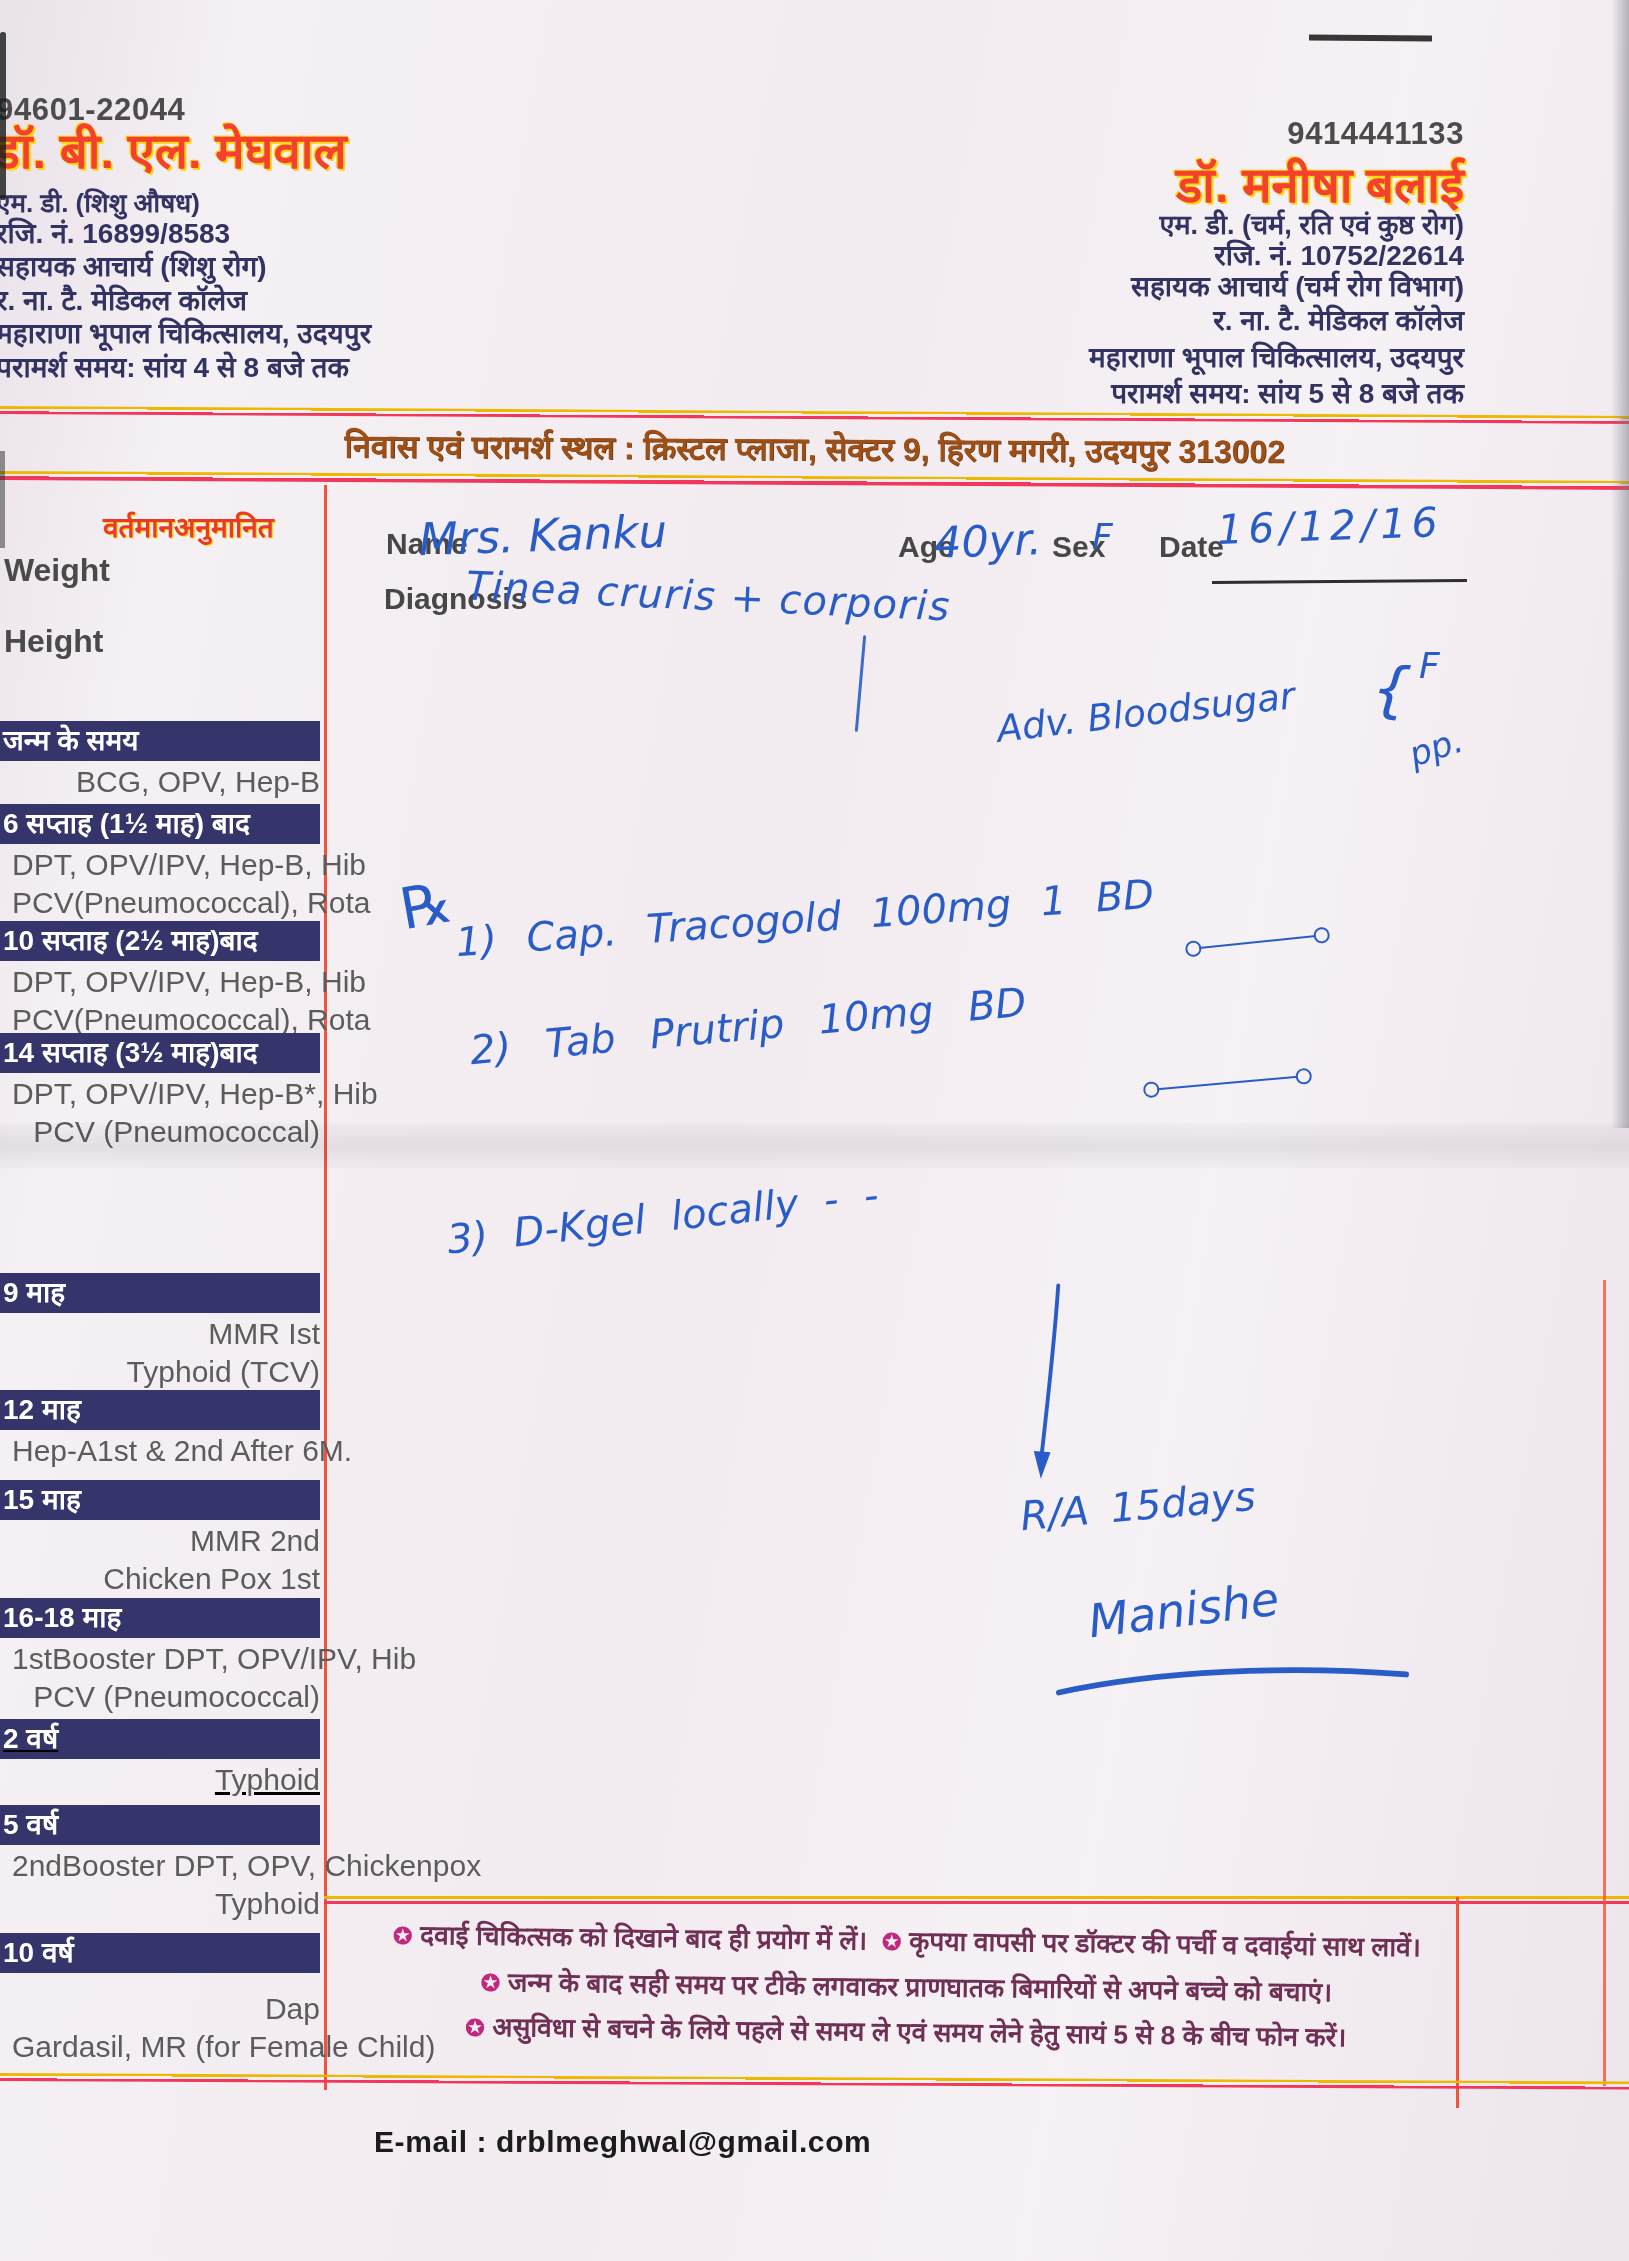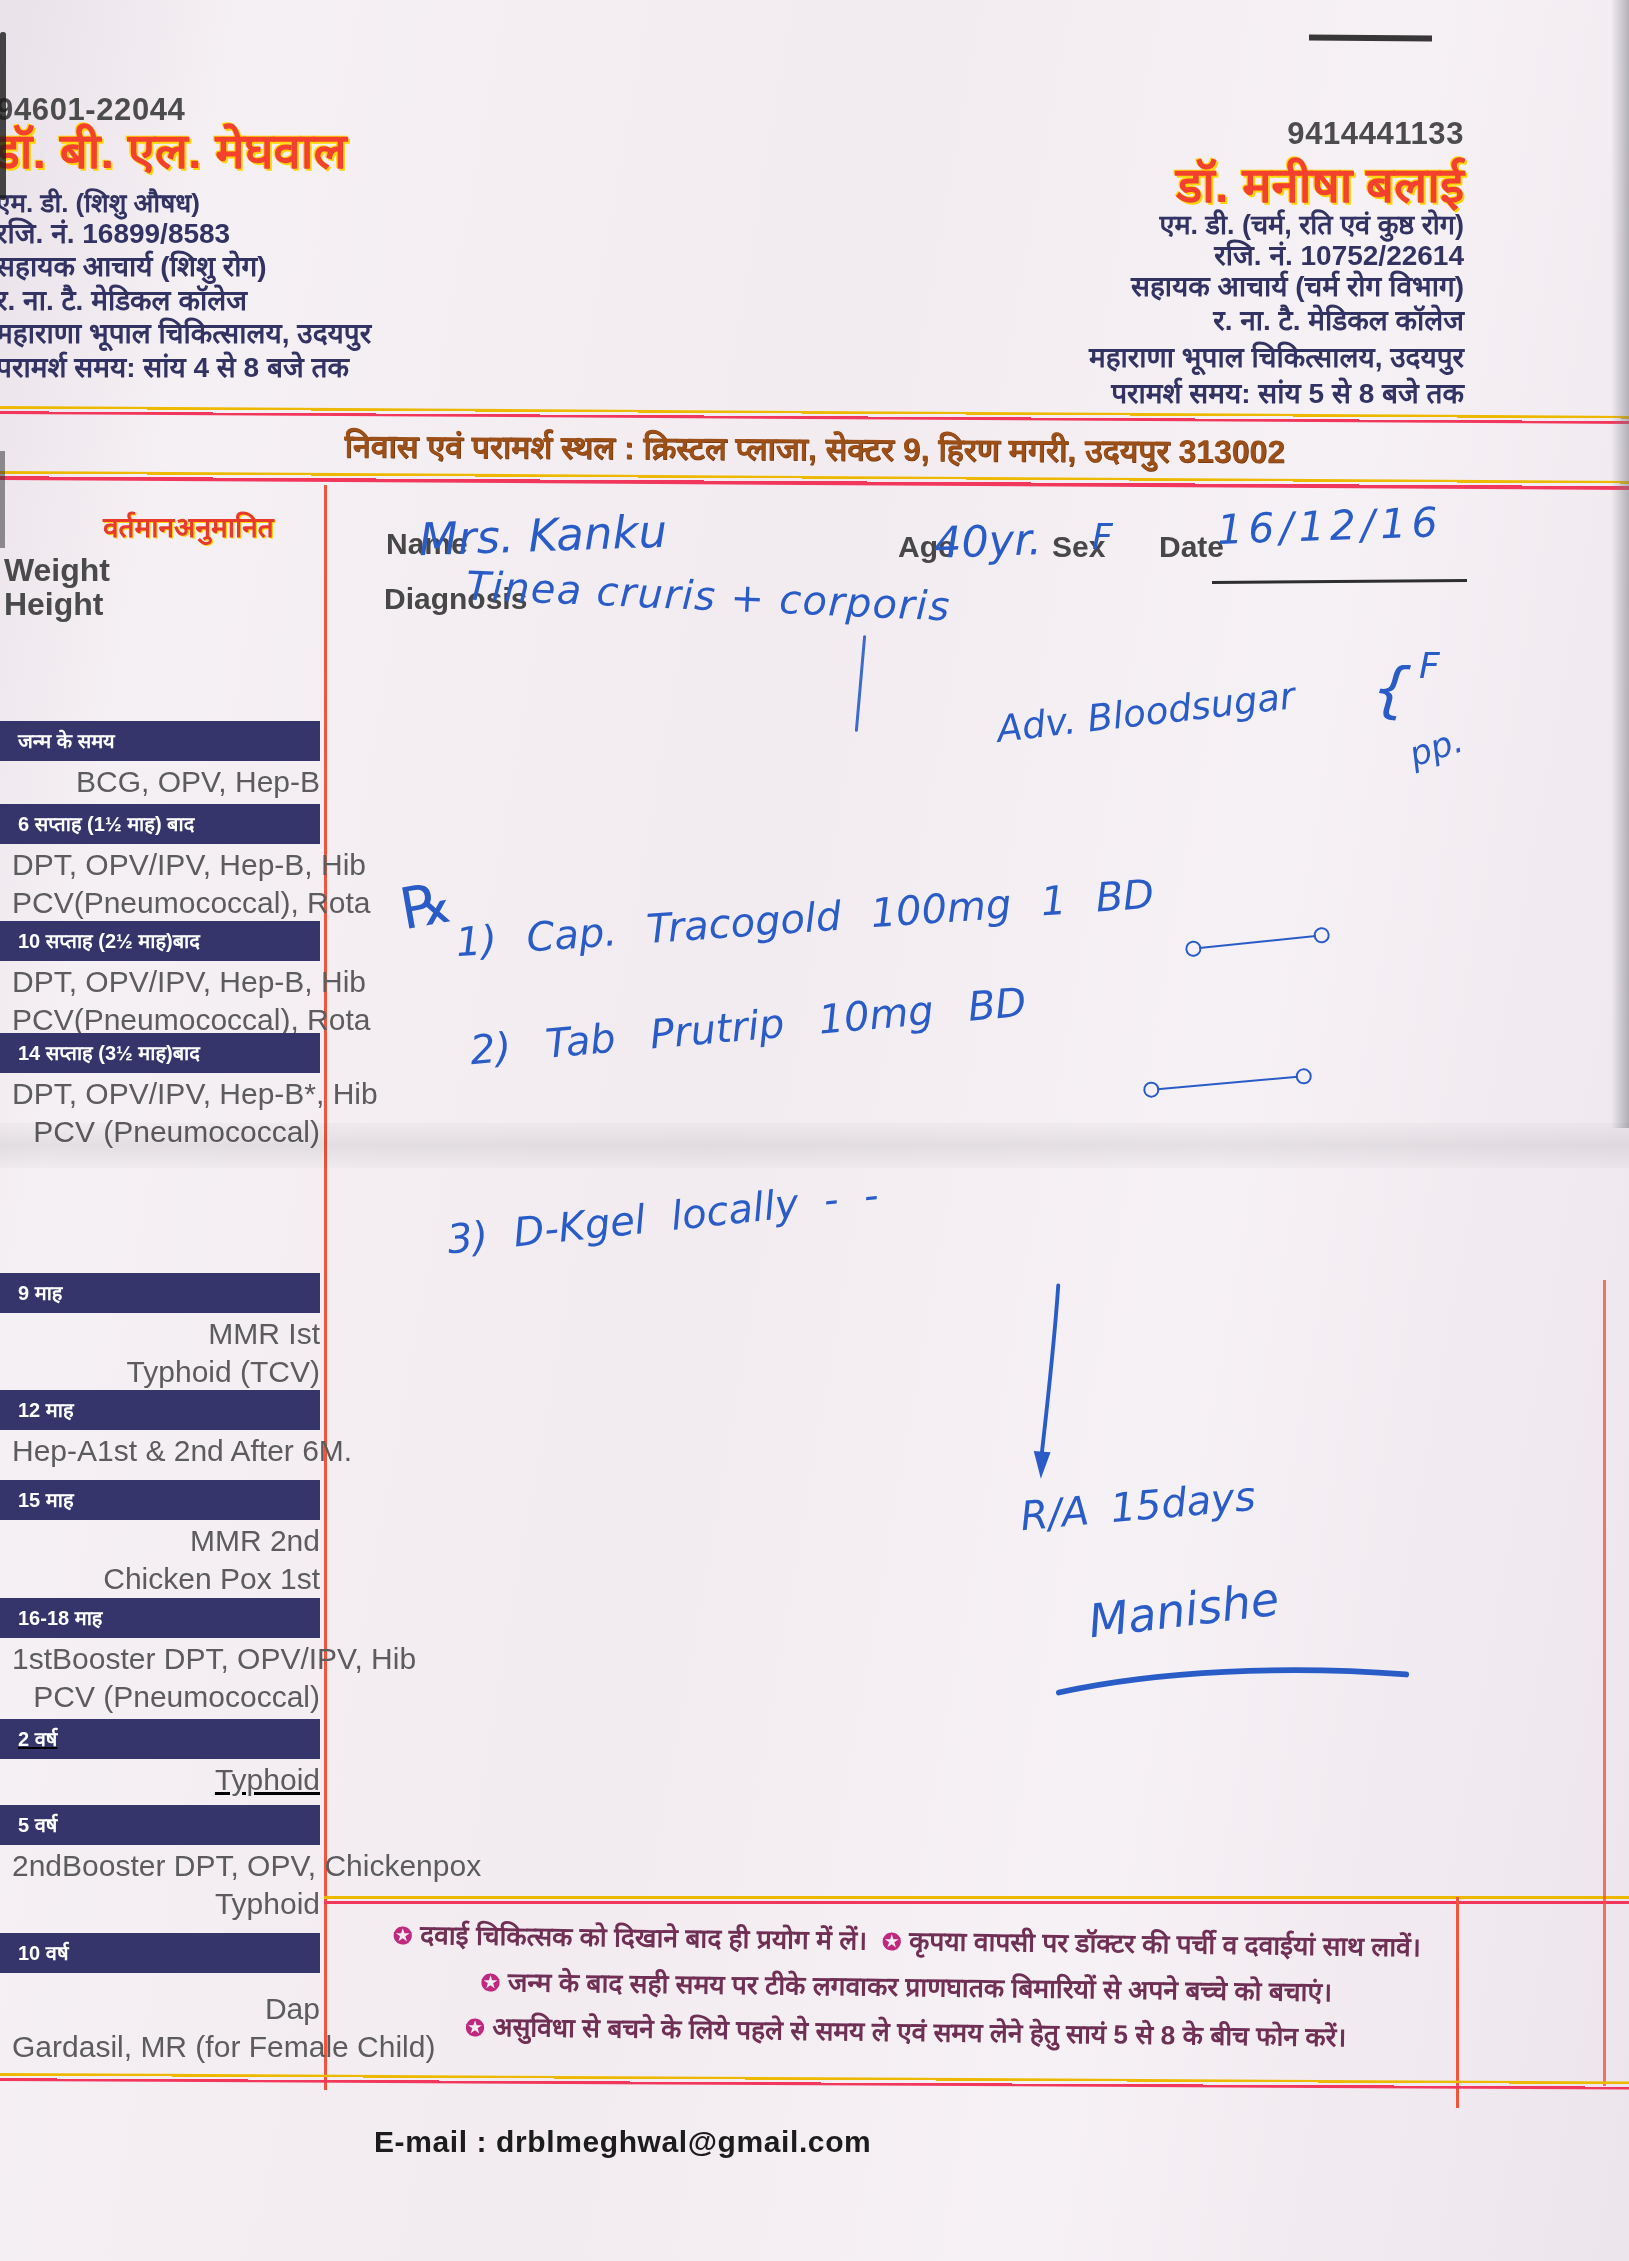--- a/index.html
+++ b/index.html
@@ -15,21 +15,21 @@
   .docname{font-size:49px;font-weight:bold;color:#f4402e;text-shadow:1.9px 1.9px 0 #ffd60a,-1.3px -1.3px 0 #ffd60a;white-space:nowrap;}
   .navy{font-size:28px;font-weight:700;color:#333363;white-space:nowrap;}
   .rightcol{text-align:right;right:166px;}
   
   .rule{height:8.4px;background:linear-gradient(#edb900 0 2.6px,transparent 2.6px 5.2px,#f2375c 5.2px 8.4px);}
   .banner-text{font-size:32px;font-weight:700;color:#9c4f16;text-shadow:0.6px 0.6px 0 #6b350e;white-space:nowrap;text-align:center;}
   
   .growth{display:flex;justify-content:flex-start;font-size:28px;font-weight:700;color:#e8392b;text-shadow:1.3px 1.3px 0 #ffd60a;}
   .wh{font-size:32px;color:#4a4a4a;font-weight:bold;}
   .sch{left:0;width:320px;}
-  .bar{height:40px;background:#35356b;color:#ffffff;font-size:20px;font-weight:700;line-height:40px;padding-left:18px;white-space:nowrap;overflow:hidden;}
+  .bar{height:40px;background:#35356b;color:#ffffff;font-size:28px;font-weight:700;line-height:40px;padding-left:3px;white-space:nowrap;overflow:hidden;}
   .vax{font-size:30px;color:#5c5c5c;padding-left:12px;margin-top:3.9px;white-space:nowrap;text-align:right;}
   .vax:first-of-type{margin-top:7.7px;}
   .vdiv{width:3.2px;background:#f0543c;}
   
   .plabel{font-size:30px;color:#474747;font-weight:bold;white-space:nowrap;}
   .hw{font-family:"DejaVu Sans",sans-serif;font-style:italic;color:#2a5cc8;white-space:nowrap;}
   .dose-marker{display:flex;align-items:center;}
   .dm-circle{width:11.6px;height:11.6px;border:2.6px solid #2a5cc8;border-radius:50%;background:transparent;flex:0 0 auto;}
   .dm-line{flex:1;height:2.6px;background:#2a5cc8;margin:0 -1.9px;}
   
@@ -68,21 +68,21 @@
     <div class="rule"></div>
   </div>
 
   <div class="abs vdiv" style="left:324px;top:485px;height:1605px;"></div>
 
   <div class="abs growth" style="left:103px;top:507px;width:222px;">
     <span>वर्तमान</span>
     <span>अनुमानित</span>
   </div>
   <div class="abs wh" style="left:3.9px;top:552px;">Weight</div>
-  <div class="abs wh" style="left:3.9px;top:586px;">Height</div>
+  <div class="abs wh" style="left:3.9px;top:623px;">Height</div>
 
   <div class="abs sch" style="top:721px;">
     <div class="bar">जन्म के समय</div>
     <div class="vax">BCG, OPV, Hep-B</div>
   </div>
   <div class="abs sch" style="top:804px;">
     <div class="bar">6  सप्ताह (1½ माह) बाद</div>
     <div class="vax">DPT, OPV/IPV, Hep-B, Hib</div>
     <div class="vax">PCV(Pneumococcal), Rota</div>
   </div>

